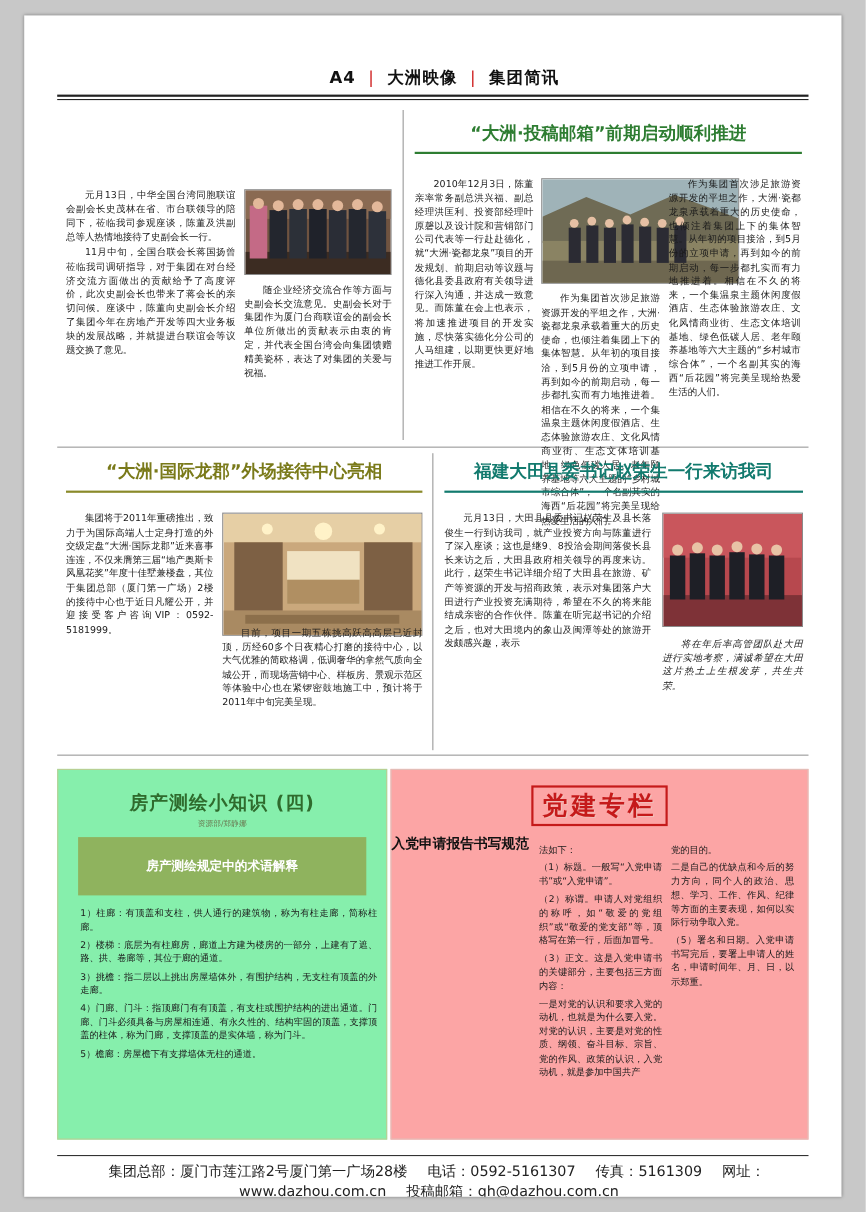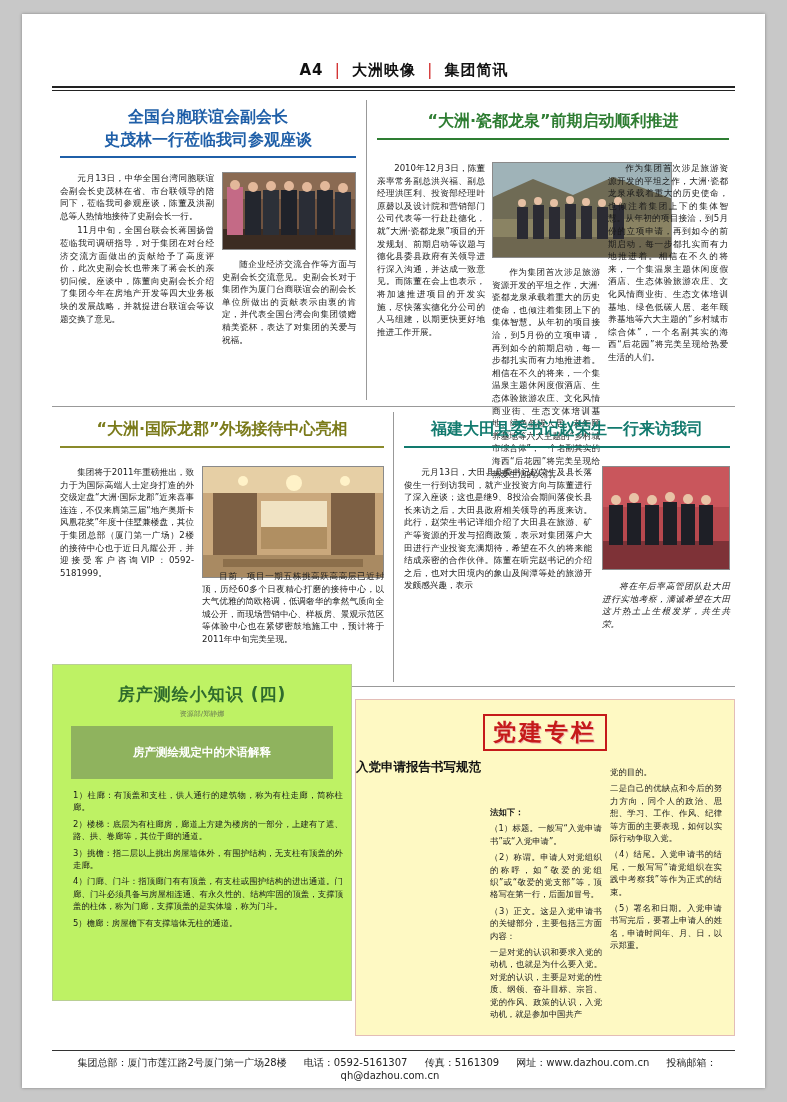--- a/index.html
+++ b/index.html
@@ -56,26 +56,26 @@
     text-justify:inter-ideograph;
   }
   .bt p{ margin:0 0 2px 0; text-indent:2em;}
   .col{ position:absolute; }
 
   
   .photo{ position:absolute; overflow:hidden; border:1px solid #8a8a8a;}
 
   
   .panel-green{
-    position:absolute; left:30px; top:650px; width:300px; height:337px;
-    background:#bef264; border:1px solid #b9cf94;
+    position:absolute; left:30px; top:685px; width:300px; height:337px;
+    background:#86efac; border:1px solid #b9cf94;
   }
   .panel-pink{
     position:absolute; left:333px; top:685px; width:380px; height:337px;
-    background:#fef9c3; border:1px solid #e3bdb7;
+    background:#fca5a5; border:1px solid #e3bdb7;
   }
   .panel-title-green{
     text-align:center; font-size:17px; font-weight:bold; color:#2f6b2d;
     margin-top:18px; letter-spacing:1px;
   }
   .panel-sub-green{
     text-align:center; font-size:7px; color:#6a7a52; margin-top:3px;
   }
   .panel-band{
     margin:7px 18px 0 18px; background:#8fb35e; color:#fff;
@@ -93,21 +93,21 @@
     text-align:left; font-size:12.5px; font-weight:bold; color:#111;
     margin-top:8px;
   }
   .list-text{ font-size:8.4px; line-height:12.4px; color:#1a1a1a; text-align:justify;}
   .list-text p{ margin:0 0 4px 0;}
 
   
   .footer-rule{ position:absolute; left:30px; top:1036px; width:683px; height:1px; background:#333;}
   .footer{
     position:absolute; left:30px; top:1042px; width:683px;
-    text-align:center; font-size:10px; color:#222;
+    text-align:center; font-size:13px; color:#222;
   }
   .footer span{ margin:0 7px; }
 </style>
 </head>
 <body>
 
 <div class="page">
 
   <div class="masthead">
     <span class="mh-inner">
@@ -119,25 +119,20 @@
     </span>
   </div>
   <div class="rule-top"></div>
   <div class="rule-top2"></div>
 
   <div class="vdiv" style="left:344px; top:86px; height:300px;"></div>
   <div class="hdiv" style="left:30px; top:392px; width:683px;"></div>
   <div class="vdiv" style="left:371px; top:398px; height:270px;"></div>
   <div class="hdiv" style="left:30px; top:672px; width:683px;"></div>
 
-  <div class="col" style="left:38px; top:92px; width:296px;">
-    <div class="hl hl-blue">全国台胞联谊会副会长</div>
-    <div class="hl hl-blue" style="margin-top:2px;">史茂林一行莅临我司参观座谈</div>
-    <div style="height:2px; background:#1f5fa8; margin-top:6px;"></div>
-  </div>
 
   <div class="photo" style="left:200px; top:158px; width:134px; height:78px;">
     <svg width="134" height="78" viewBox="0 0 134 78" preserveAspectRatio="none">
       <rect width="134" height="78" fill="#6f5340"></rect>
       <rect y="0" width="134" height="26" fill="#8a6a52"></rect>
       <rect y="56" width="134" height="22" fill="#3c2c22"></rect>
       <rect x="4" y="14" width="16" height="48" fill="#c46a86"></rect>
       <rect x="22" y="18" width="16" height="44" fill="#23262e"></rect>
       <rect x="40" y="17" width="16" height="45" fill="#2c3038"></rect>
       <rect x="58" y="17" width="16" height="45" fill="#1f222a"></rect>
@@ -156,21 +151,21 @@
 
   <div class="col bt" style="left:38px; top:158px; width:154px;">
     <p>元月13日，中华全国台湾同胞联谊会副会长史茂林在省、市台联领导的陪同下，莅临我司参观座谈，陈董及洪副总等人热情地接待了史副会长一行。</p>
     <p>11月中旬，全国台联会长蒋国扬曾莅临我司调研指导，对于集团在对台经济交流方面做出的贡献给予了高度评价，此次史副会长也带来了蒋会长的亲切问候。座谈中，陈董向史副会长介绍了集团今年在房地产开发等四大业务板块的发展战略，并就提进台联谊会等议题交换了意见。</p>
   </div>
   <div class="col bt" style="left:200px; top:244px; width:134px;">
     <p>随企业经济交流合作等方面与史副会长交流意见。史副会长对于集团作为厦门台商联谊会的副会长单位所做出的贡献表示由衷的肯定，并代表全国台湾会向集团馈赠精美瓷杯，表达了对集团的关爱与祝福。</p>
   </div>
 
   <div class="col" style="left:355px; top:96px; width:352px;">
-    <div class="hl hl-green">“大洲·瓷都龙泉”前期启动顺利推进</div>
+    <div class="hl hl-green">“大洲·投稿邮箱”前期启动顺利推进</div>
     <div style="height:2px; background:#2e7d32; margin-top:7px;"></div>
   </div>
 
   <div class="photo" style="left:470px; top:148px; width:180px; height:96px;">
     <svg width="180" height="96" viewBox="0 0 180 96" preserveAspectRatio="none">
       <rect width="180" height="96" fill="#b9c7cd"></rect>
       <rect y="0" width="180" height="34" fill="#9fb3b8"></rect>
       <path d="M0 34 L40 16 L80 32 L120 14 L180 36 L180 58 L0 58 Z" fill="#6f6b55"></path>
       <rect y="56" width="180" height="40" fill="#8a8363"></rect>
       <rect y="74" width="180" height="22" fill="#6e6750"></rect>
@@ -282,30 +277,29 @@
     </div>
   </div>
 
   <div class="panel-pink">
     <div class="panel-title-red">
       <span class="box">党建专栏</span>
     </div>
     <div class="panel-sub-red">入党申请报告书写规范</div>
 
     <div style="position:absolute; left:134px; top:66px; width:112px;" class="list-text">
-      <p style="font-weight:bold;margin-top:40px;">法如下：</p>
+      <p style="font-weight:normal;">法如下：</p>
       <p>（1）标题。一般写“入党申请书”或“入党申请”。</p>
       <p>（2）称谓。申请人对党组织的称呼，如“敬爱的党组织”或“敬爱的党支部”等，顶格写在第一行，后面加冒号。</p>
       <p>（3）正文。这是入党申请书的关键部分，主要包括三方面内容：</p>
       <p>一是对党的认识和要求入党的动机，也就是为什么要入党。对党的认识，主要是对党的性质、纲领、奋斗目标、宗旨、党的作风、政策的认识，入党动机，就是参加中国共产</p>
     </div>
     <div style="position:absolute; left:254px; top:66px; width:112px;" class="list-text">
       <p>党的目的。</p>
       <p>二是自己的优缺点和今后的努力方向，同个人的政治、思想、学习、工作、作风、纪律等方面的主要表现，如何以实际行动争取入党。</p>
-      <p>（4）结尾。入党申请书的结尾，一般写写“请党组织在实践中考察我”等作为正式的结束。</p>
       <p>（5）署名和日期。入党申请书写完后，要署上申请人的姓名，申请时间年、月、日，以示郑重。</p>
     </div>
   </div>
 
   <div class="footer-rule"></div>
   <div class="footer">
     <span>集团总部：厦门市莲江路2号厦门第一广场28楼</span>
     <span>电话：0592-5161307</span>
     <span>传真：5161309</span>
     <span>网址：www.dazhou.com.cn</span>

